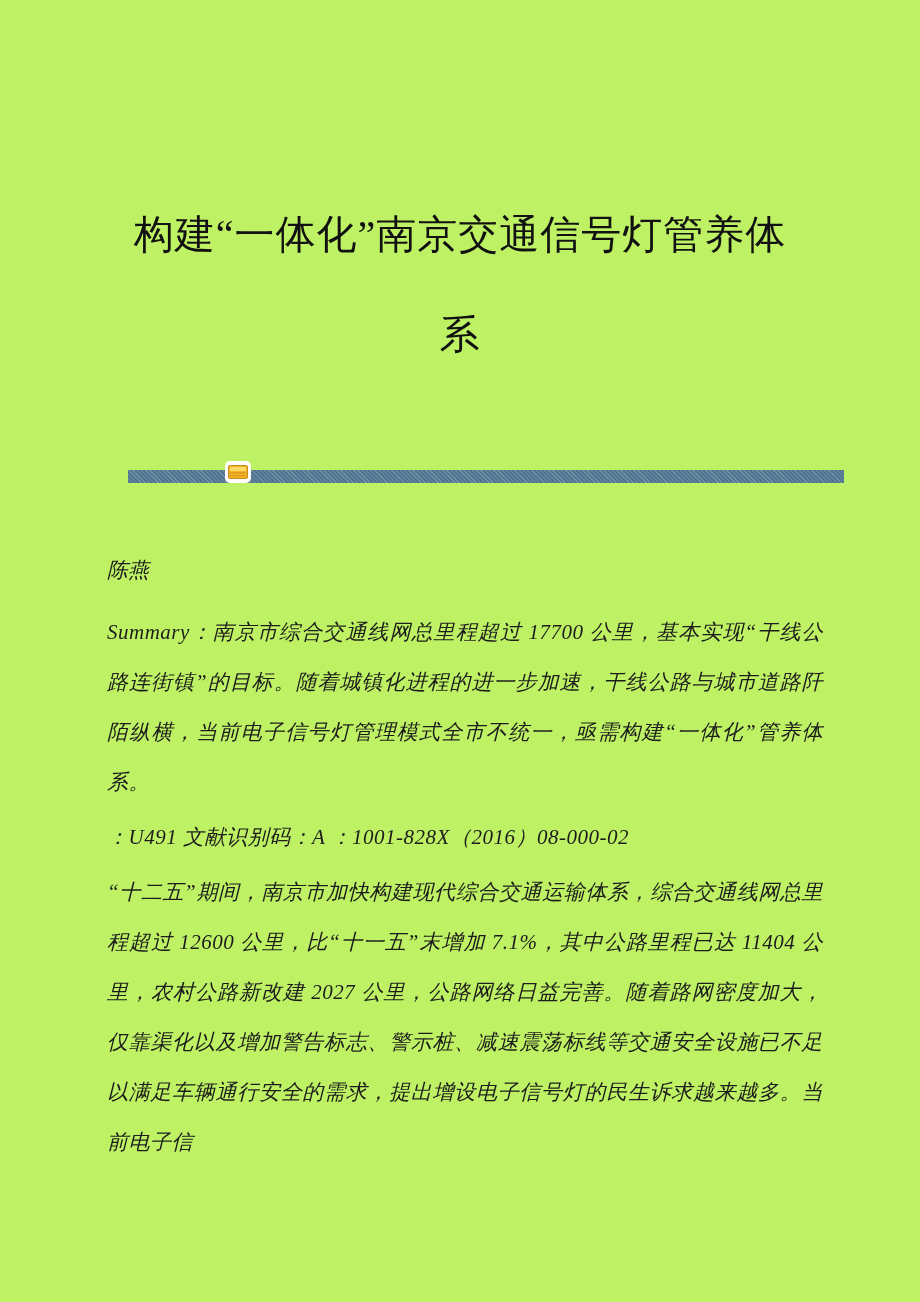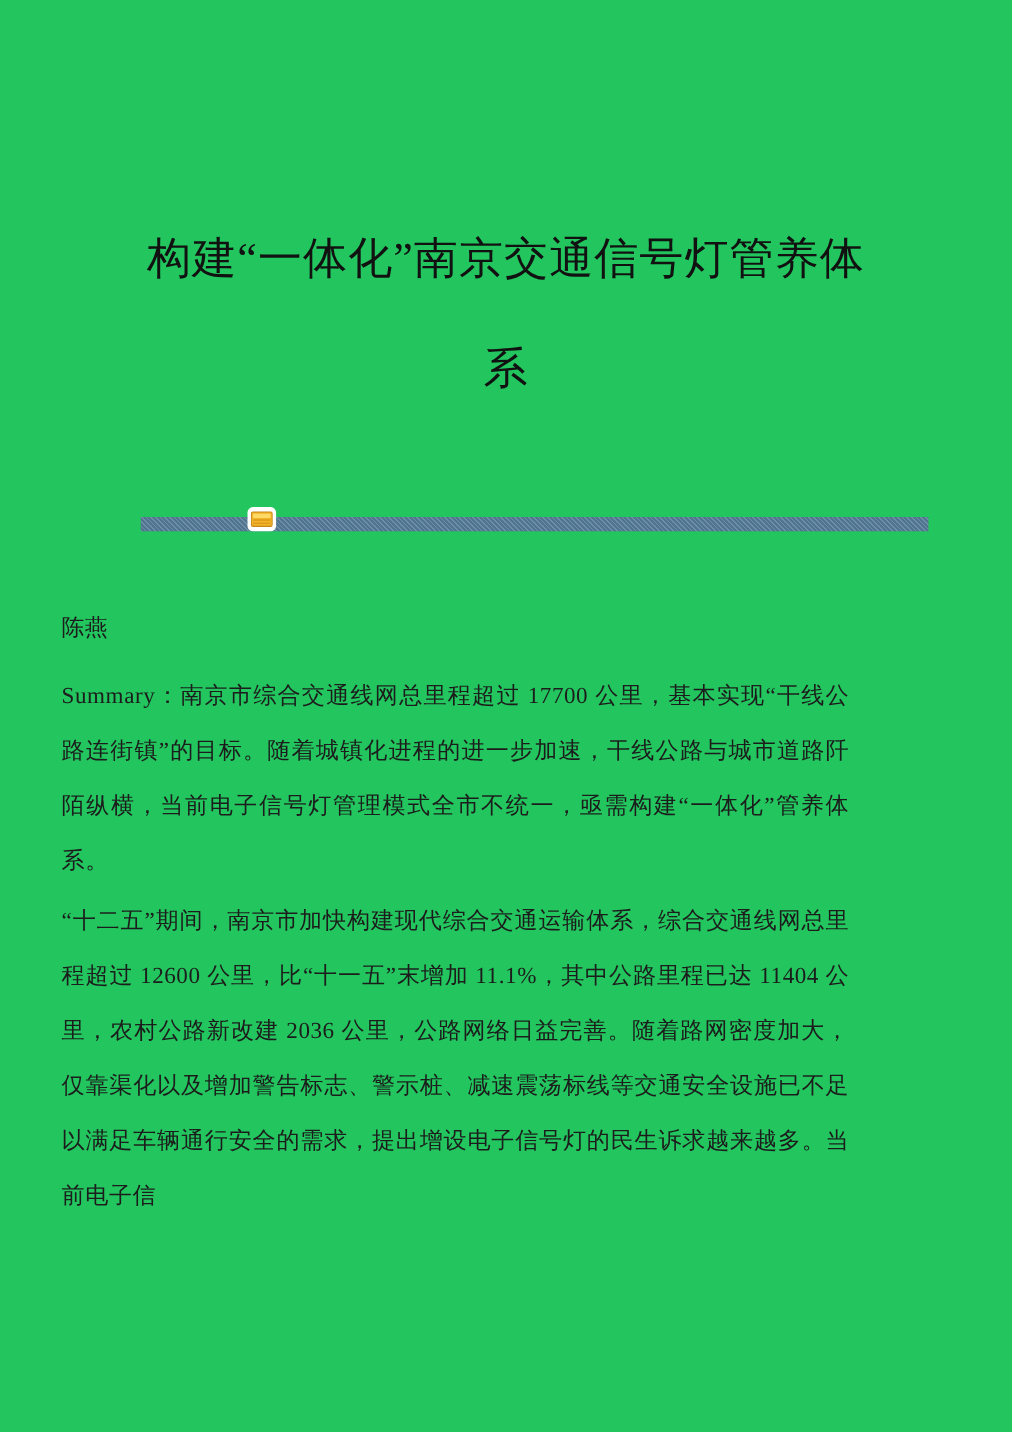--- a/index.html
+++ b/index.html
@@ -6,21 +6,21 @@
     margin: 0;
     padding: 0;
     background: #ffffff;
   }
   .page {
     position: relative;
     width: 920px;
     height: 1302px;
     box-sizing: border-box;
     padding-top: 185px;
-    background: #22c55e;
+    background: #bef264;
     overflow: hidden;
     font-family: "Liberation Serif", "DejaVu Serif", serif;
     color: #1c1c1c;
   }
   .title {
     margin: 0 auto;
     width: 690px;
     font-size: 40px;
     font-weight: normal;
     line-height: 100px;
@@ -44,22 +44,23 @@
     top: -6px;
     display: block;
     width: 20px;
     height: 16px;
     background: #ffffff;
     border-radius: 2px;
     box-shadow: 0 0 0 3px #ffffff;
   }
   .divider-icon svg { display: block; }
   .content {
-    margin: 62px 0 0 56px;
+    margin: 62px 0 0 107px;
     width: 716px;
+    font-style: italic;
   }
   .author {
     margin: 0 0 12px 0;
     font-size: 21px;
     line-height: 50px;
   }
   .para {
     margin: 0 0 5px 0;
     font-size: 21px;
     line-height: 50px;
@@ -84,17 +85,18 @@
       </svg>
     </span>
   </div>
 
   <div class="content">
     <p class="author">陈燕</p>
 
     <p class="para">Summary：南京市综合交通线网总里程超过 17700 公里，基本实现“干线公路连街镇”的目标。随着城镇化进程的进一步加速，干线公路与城市道路阡陌纵横，当前电子信号灯管理模式全市不统一，亟需构建“一体化”管养体系。</p>
 
 
+    <p class="para">：U491 文献识别码：A ：1001-828X（2016）08-000-02</p>
 
-    <p class="para">“十二五”期间，南京市加快构建现代综合交通运输体系，综合交通线网总里程超过 12600 公里，比“十一五”末增加 11.1%，其中公路里程已达 11404 公里，农村公路新改建 2036 公里，公路网络日益完善。随着路网密度加大，仅靠渠化以及增加警告标志、警示桩、减速震荡标线等交通安全设施已不足以满足车辆通行安全的需求，提出增设电子信号灯的民生诉求越来越多。当前电子信</p>
+    <p class="para">“十二五”期间，南京市加快构建现代综合交通运输体系，综合交通线网总里程超过 12600 公里，比“十一五”末增加 7.1%，其中公路里程已达 11404 公里，农村公路新改建 2027 公里，公路网络日益完善。随着路网密度加大，仅靠渠化以及增加警告标志、警示桩、减速震荡标线等交通安全设施已不足以满足车辆通行安全的需求，提出增设电子信号灯的民生诉求越来越多。当前电子信</p>
   </div>
 
 </div>
 
 </body></html>

